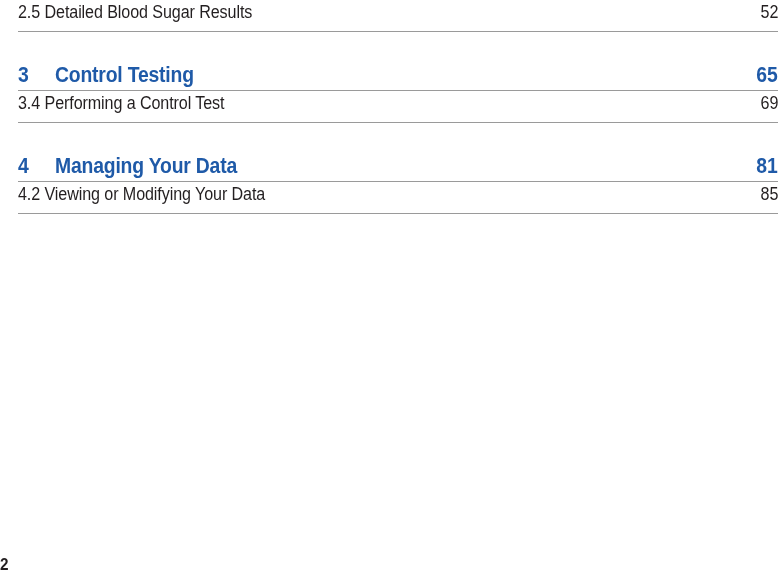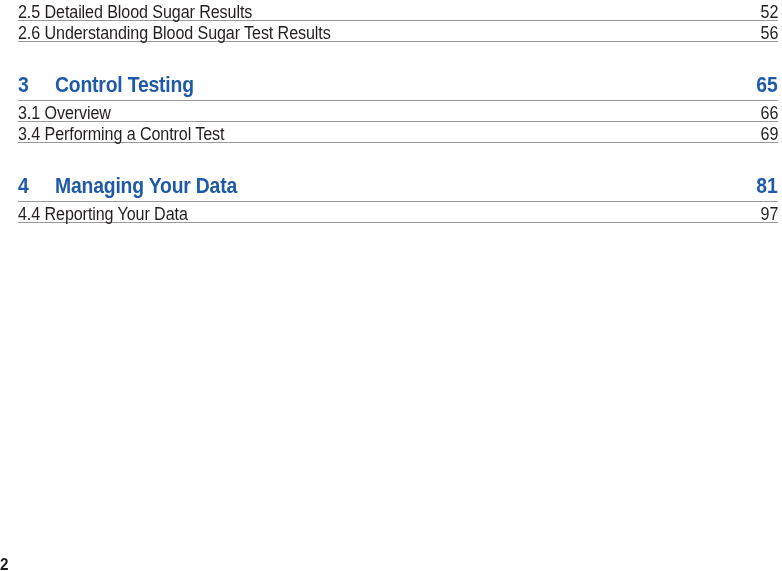--- a/index.html
+++ b/index.html
@@ -22,21 +22,21 @@
     box-sizing: border-box;
     padding: 0 4px 0 18px;
   }
 
   
   .toc-row {
     display: flex;
     align-items: baseline;
     justify-content: space-between;
     border-bottom: 1px solid #9a9a9a;
-    height: 21px;
+    height: 32px;
     box-sizing: border-box;
     white-space: nowrap;
   }
   .toc-row .entry-text {
     font-size: 17.5px;
     line-height: 25px;
     color: #231f20;
     letter-spacing: -0.1px;
     transform: scaleX(0.92);
     transform-origin: left center;
@@ -109,57 +109,49 @@
 </head>
 <body>
 
 <div id="toc-page">
 
   <div class="toc-group">
     <div class="toc-row">
       <span class="entry-text">2.5 Detailed Blood Sugar Results</span>
       <span class="entry-num">52</span>
     </div>
-    <div class="toc-row">
-      <span class="entry-text">2.6 Understanding Blood Sugar Test Results</span>
-      <span class="entry-num">56</span>
-    </div>
   </div>
 
   <div class="group-gap"></div>
 
   <div class="toc-group">
     <div class="toc-heading">
       <span class="heading-left">
         <span class="heading-num">3</span>
         <span class="heading-title">Control Testing</span>
       </span>
       <span class="heading-page">65</span>
-    </div>
-    <div class="toc-row">
-      <span class="entry-text">3.1 Overview</span>
-      <span class="entry-num">66</span>
     </div>
     <div class="toc-row">
       <span class="entry-text">3.4 Performing a Control Test</span>
       <span class="entry-num">69</span>
     </div>
   </div>
 
   <div class="group-gap"></div>
 
   <div class="toc-group">
     <div class="toc-heading">
       <span class="heading-left">
         <span class="heading-num">4</span>
         <span class="heading-title">Managing Your Data</span>
       </span>
       <span class="heading-page">81</span>
     </div>
     <div class="toc-row">
-      <span class="entry-text">4.4 Reporting Your Data</span>
-      <span class="entry-num">97</span>
+      <span class="entry-text">4.2 Viewing or Modifying Your Data</span>
+      <span class="entry-num">85</span>
     </div>
   </div>
 
   <div class="folio">2</div>
 
 </div>
 
 </body></html>

